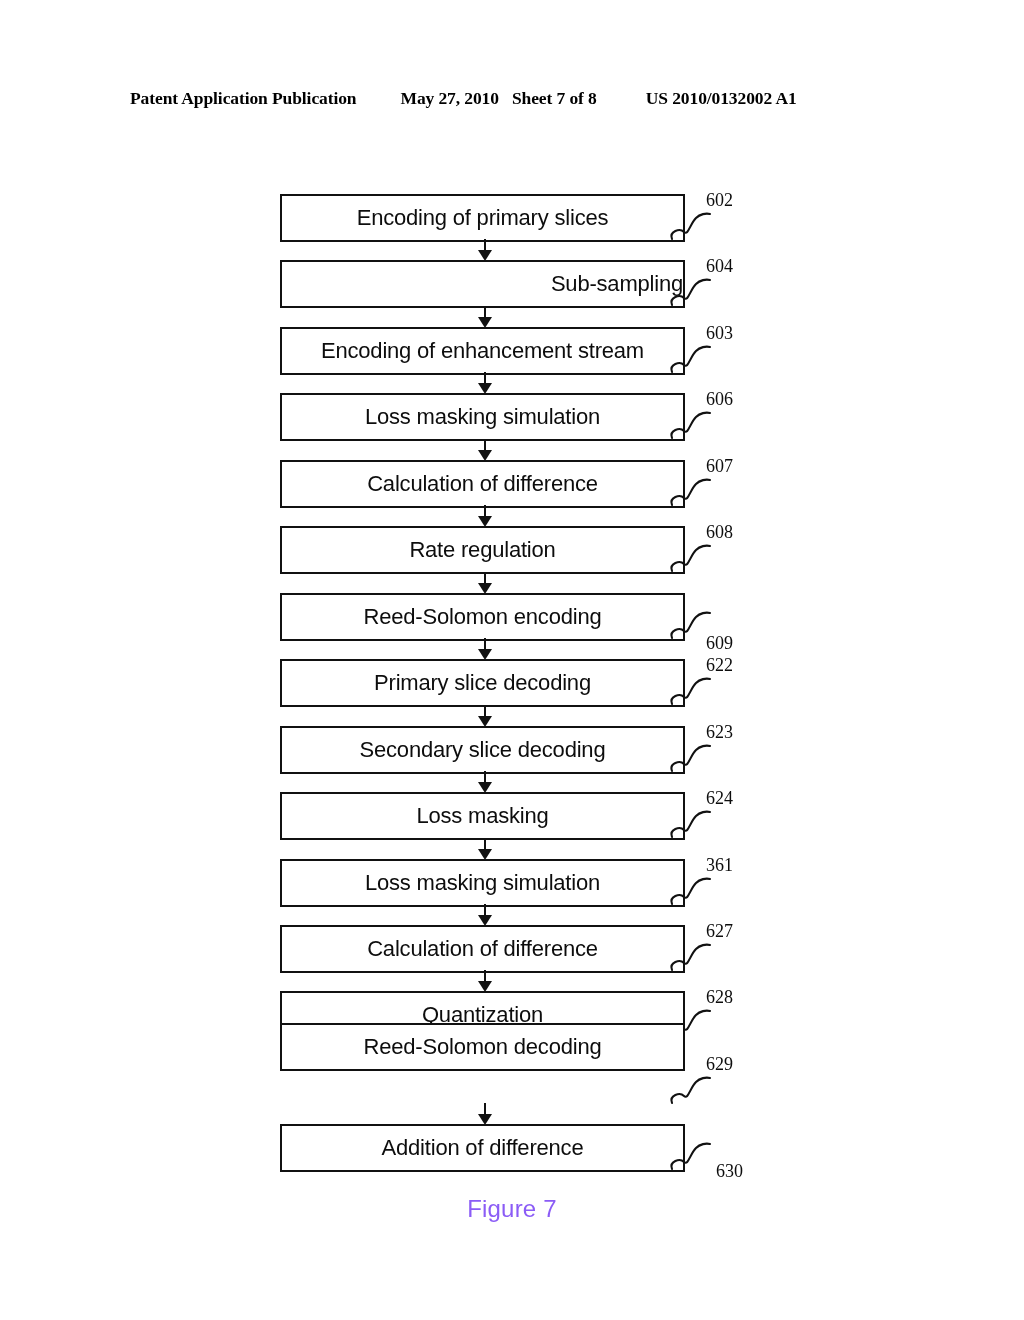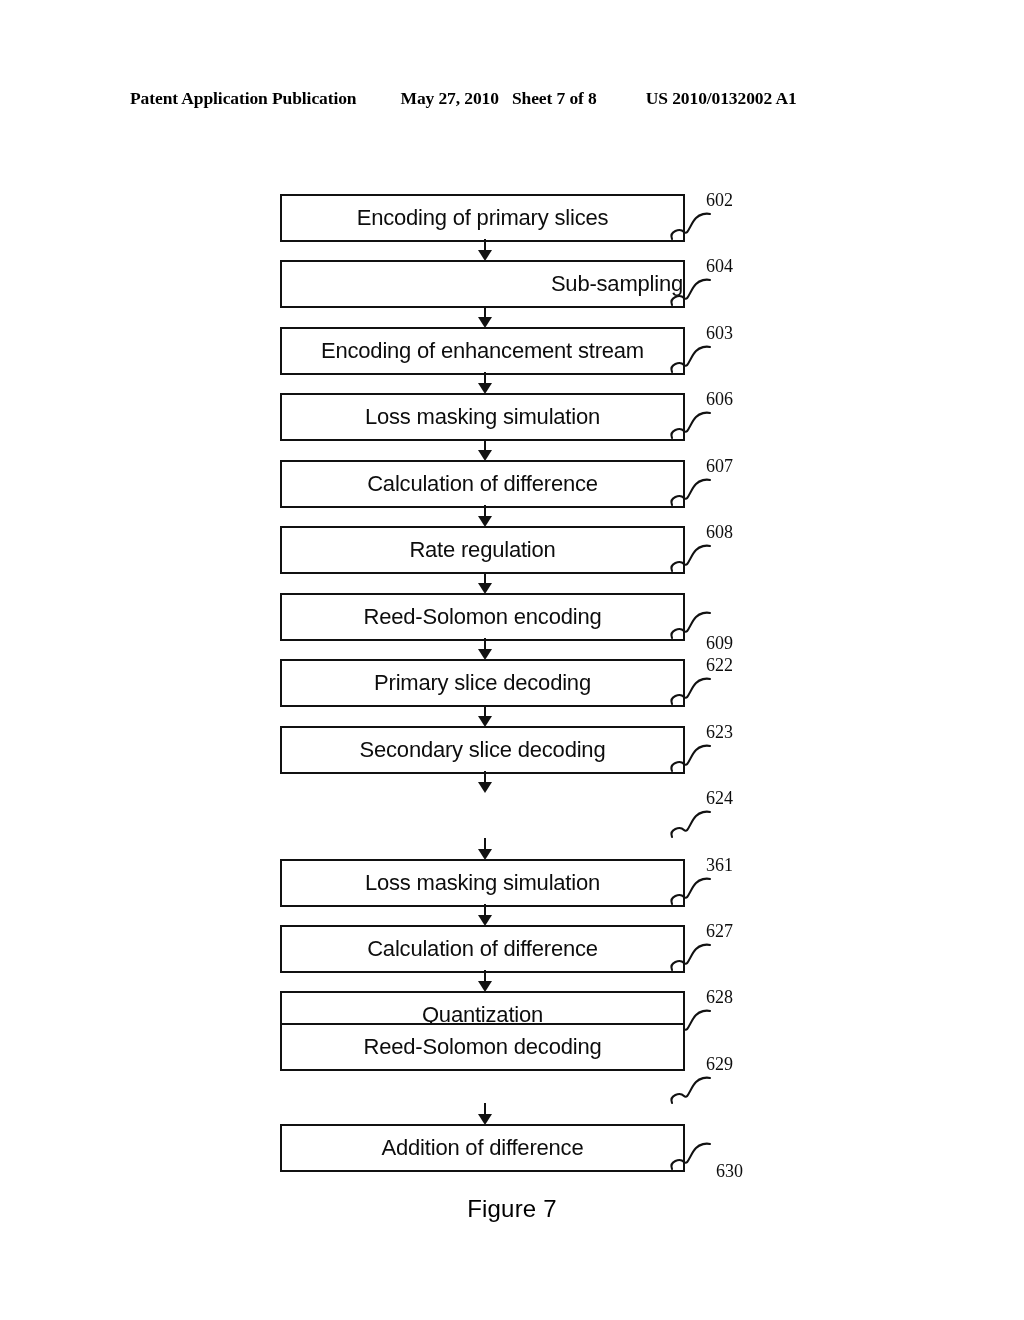--- a/index.html
+++ b/index.html
@@ -121,21 +121,21 @@
   
   #figure-caption {
     position: absolute;
     top: 1195px;
     left: 0;
     width: 1024px;
     text-align: center;
     font-family: "Liberation Sans", sans-serif;
     font-size: 24px;
     letter-spacing: 0.2px;
-    color: #000000;
+    color: #8b5cf6;
   }
 </style>
 </head>
 <body>
 
 <div id="page-header">
   <span class="hdr-pub">Patent Application Publication</span>
   <span class="hdr-date">May 27, 2010</span>
   <span class="hdr-sheet">Sheet 7 of 8</span>
   <span class="hdr-num">US 2010/0132002 A1</span>
@@ -252,20 +252,23 @@
     <div class="leader" style="top: 735.6px;">
       <svg viewBox="0 0 46 40" xmlns="http://www.w3.org/2000/svg">
         <path d="M6 35 C 3 27, 14 24, 18 28 C 22 32, 24 20, 30 14 C 34 10, 40 9, 44 10" fill="none" stroke="#111111" stroke-width="2.1" stroke-linecap="round"></path>
       </svg>
     </div>
     <div class="ref-num" style="top: 721.6px;">623</div>
     <div class="connector" style="top: 771.05px;">
       <div class="shaft"></div>
       <div class="head"></div>
     </div>
+    <div class="step" style="top: 792.05px;">
+      <span class="step-label">Loss masking</span>
+    </div>
     <div class="leader" style="top: 802.05px;">
       <svg viewBox="0 0 46 40" xmlns="http://www.w3.org/2000/svg">
         <path d="M6 35 C 3 27, 14 24, 18 28 C 22 32, 24 20, 30 14 C 34 10, 40 9, 44 10" fill="none" stroke="#111111" stroke-width="2.1" stroke-linecap="round"></path>
       </svg>
     </div>
     <div class="ref-num" style="top: 788.05px;">624</div>
     <div class="connector" style="top: 837.5px;">
       <div class="shaft"></div>
       <div class="head"></div>
     </div>

